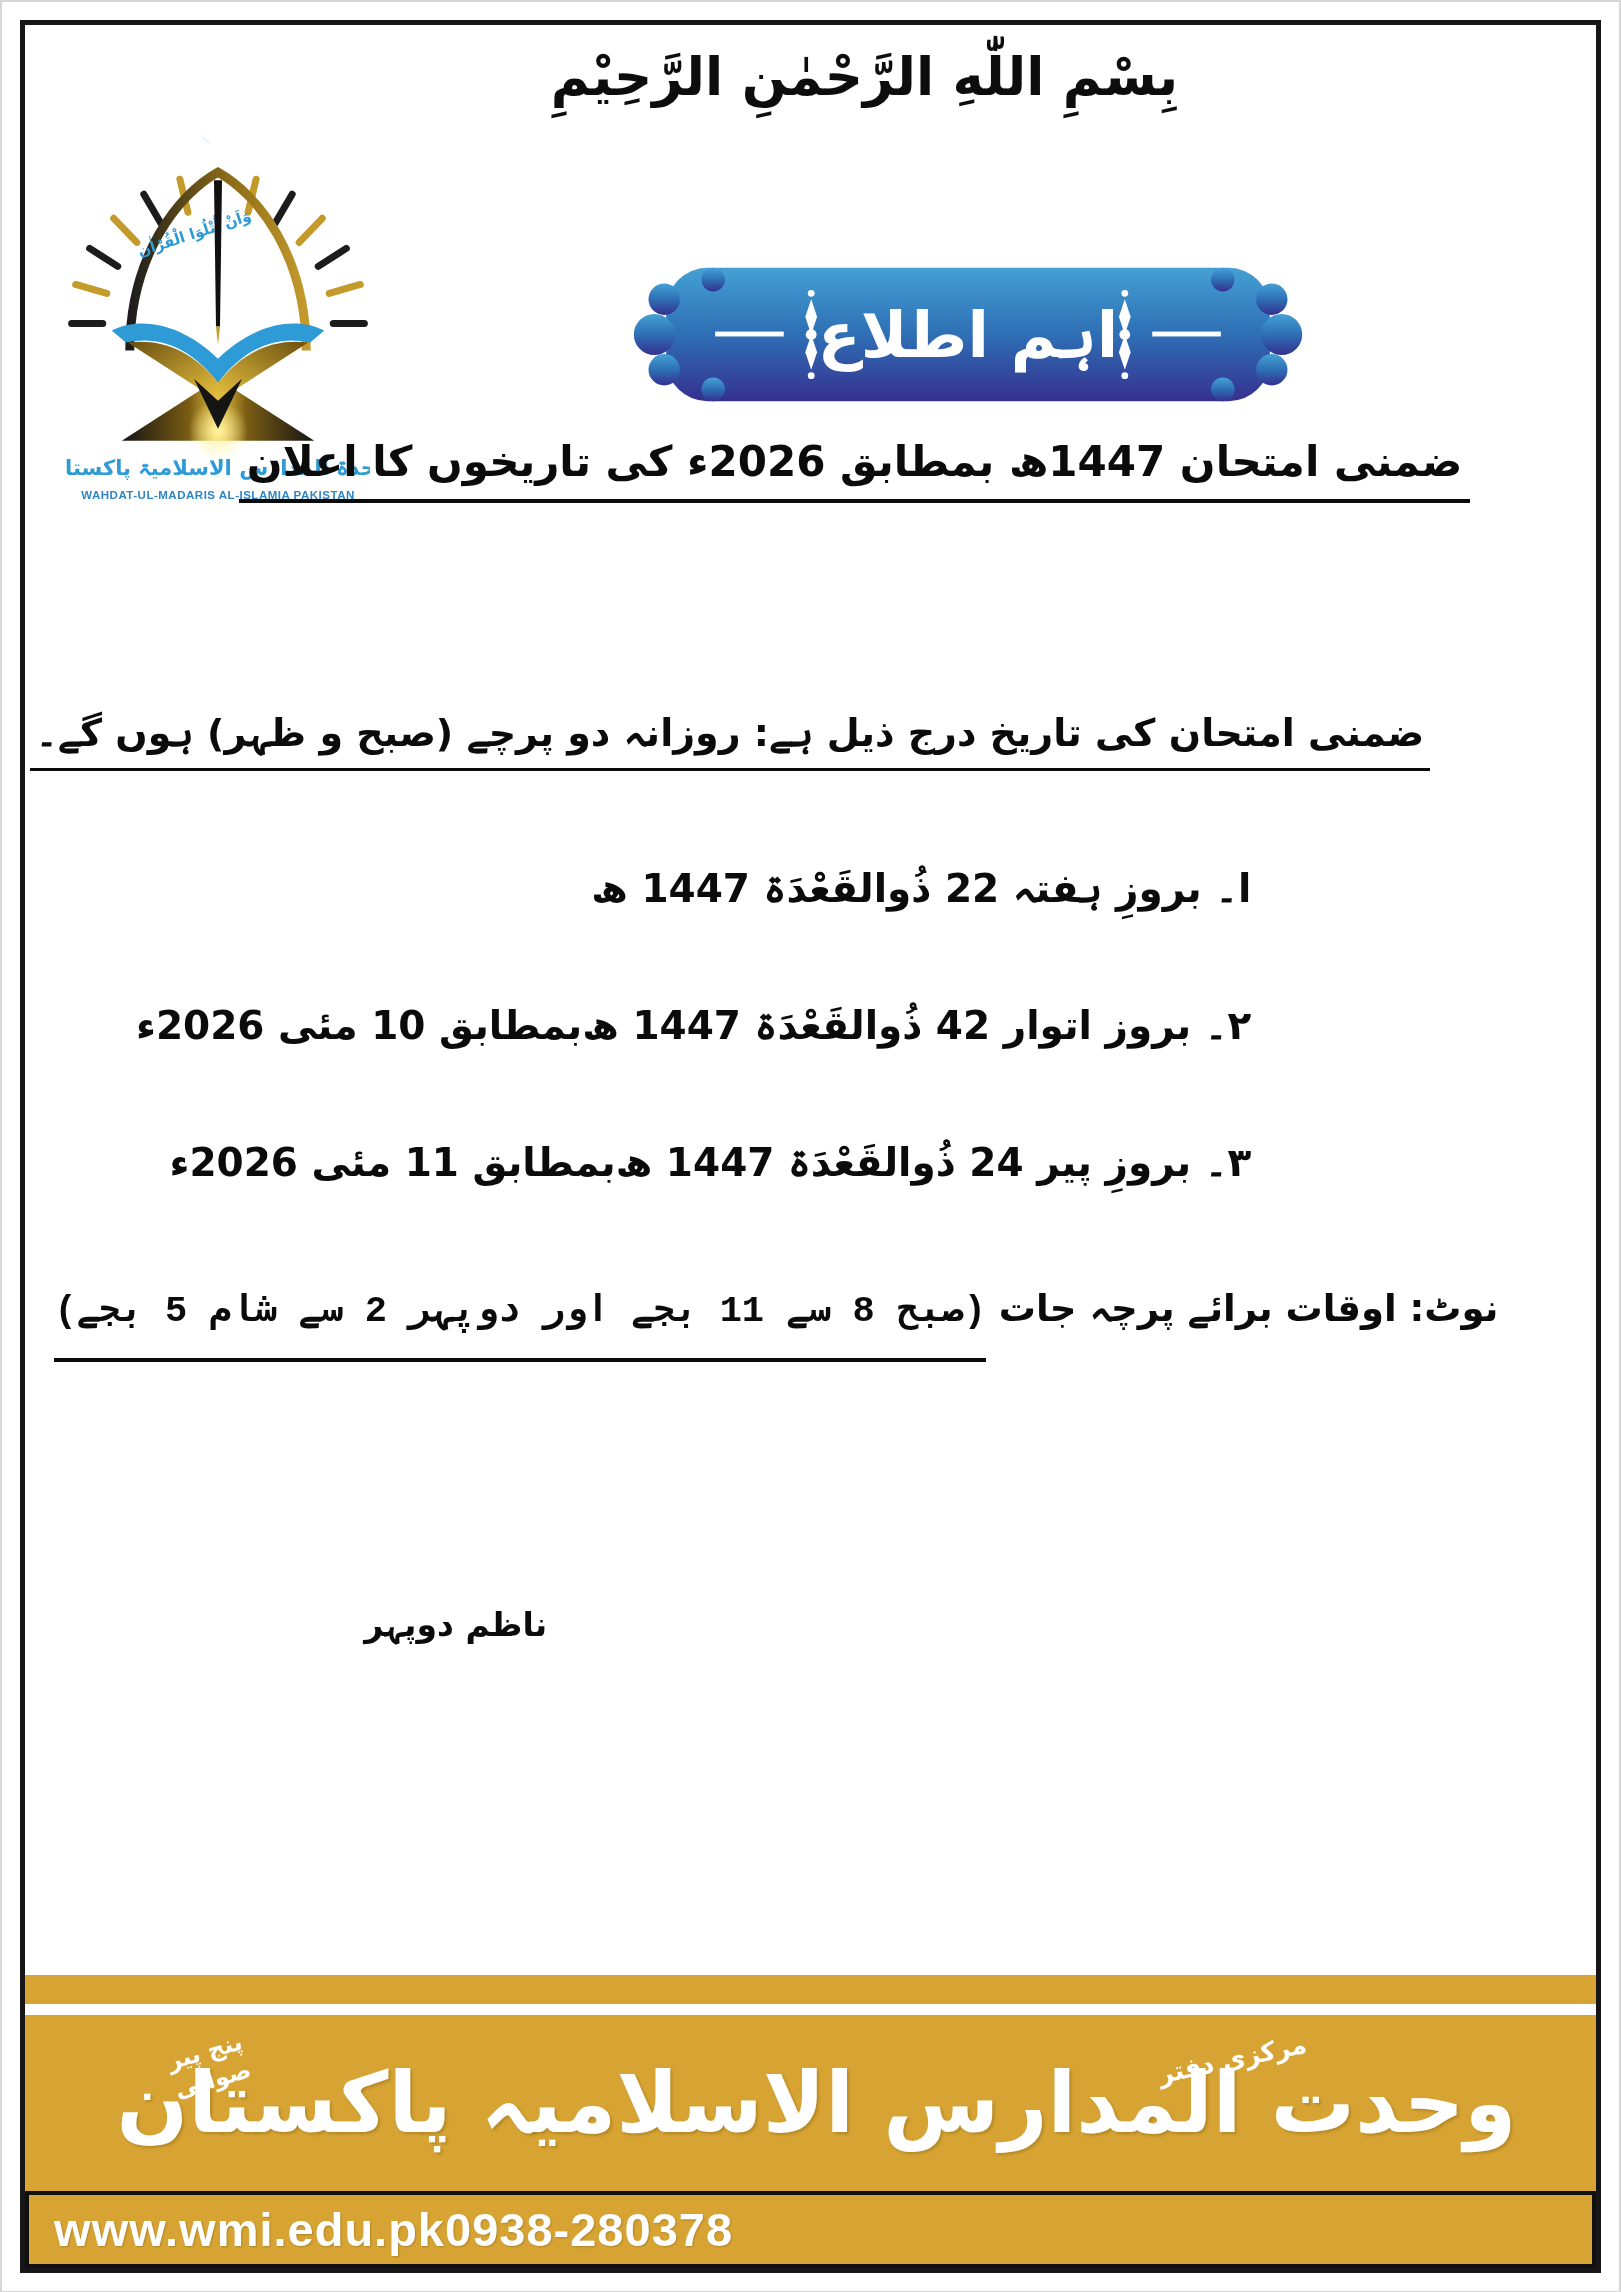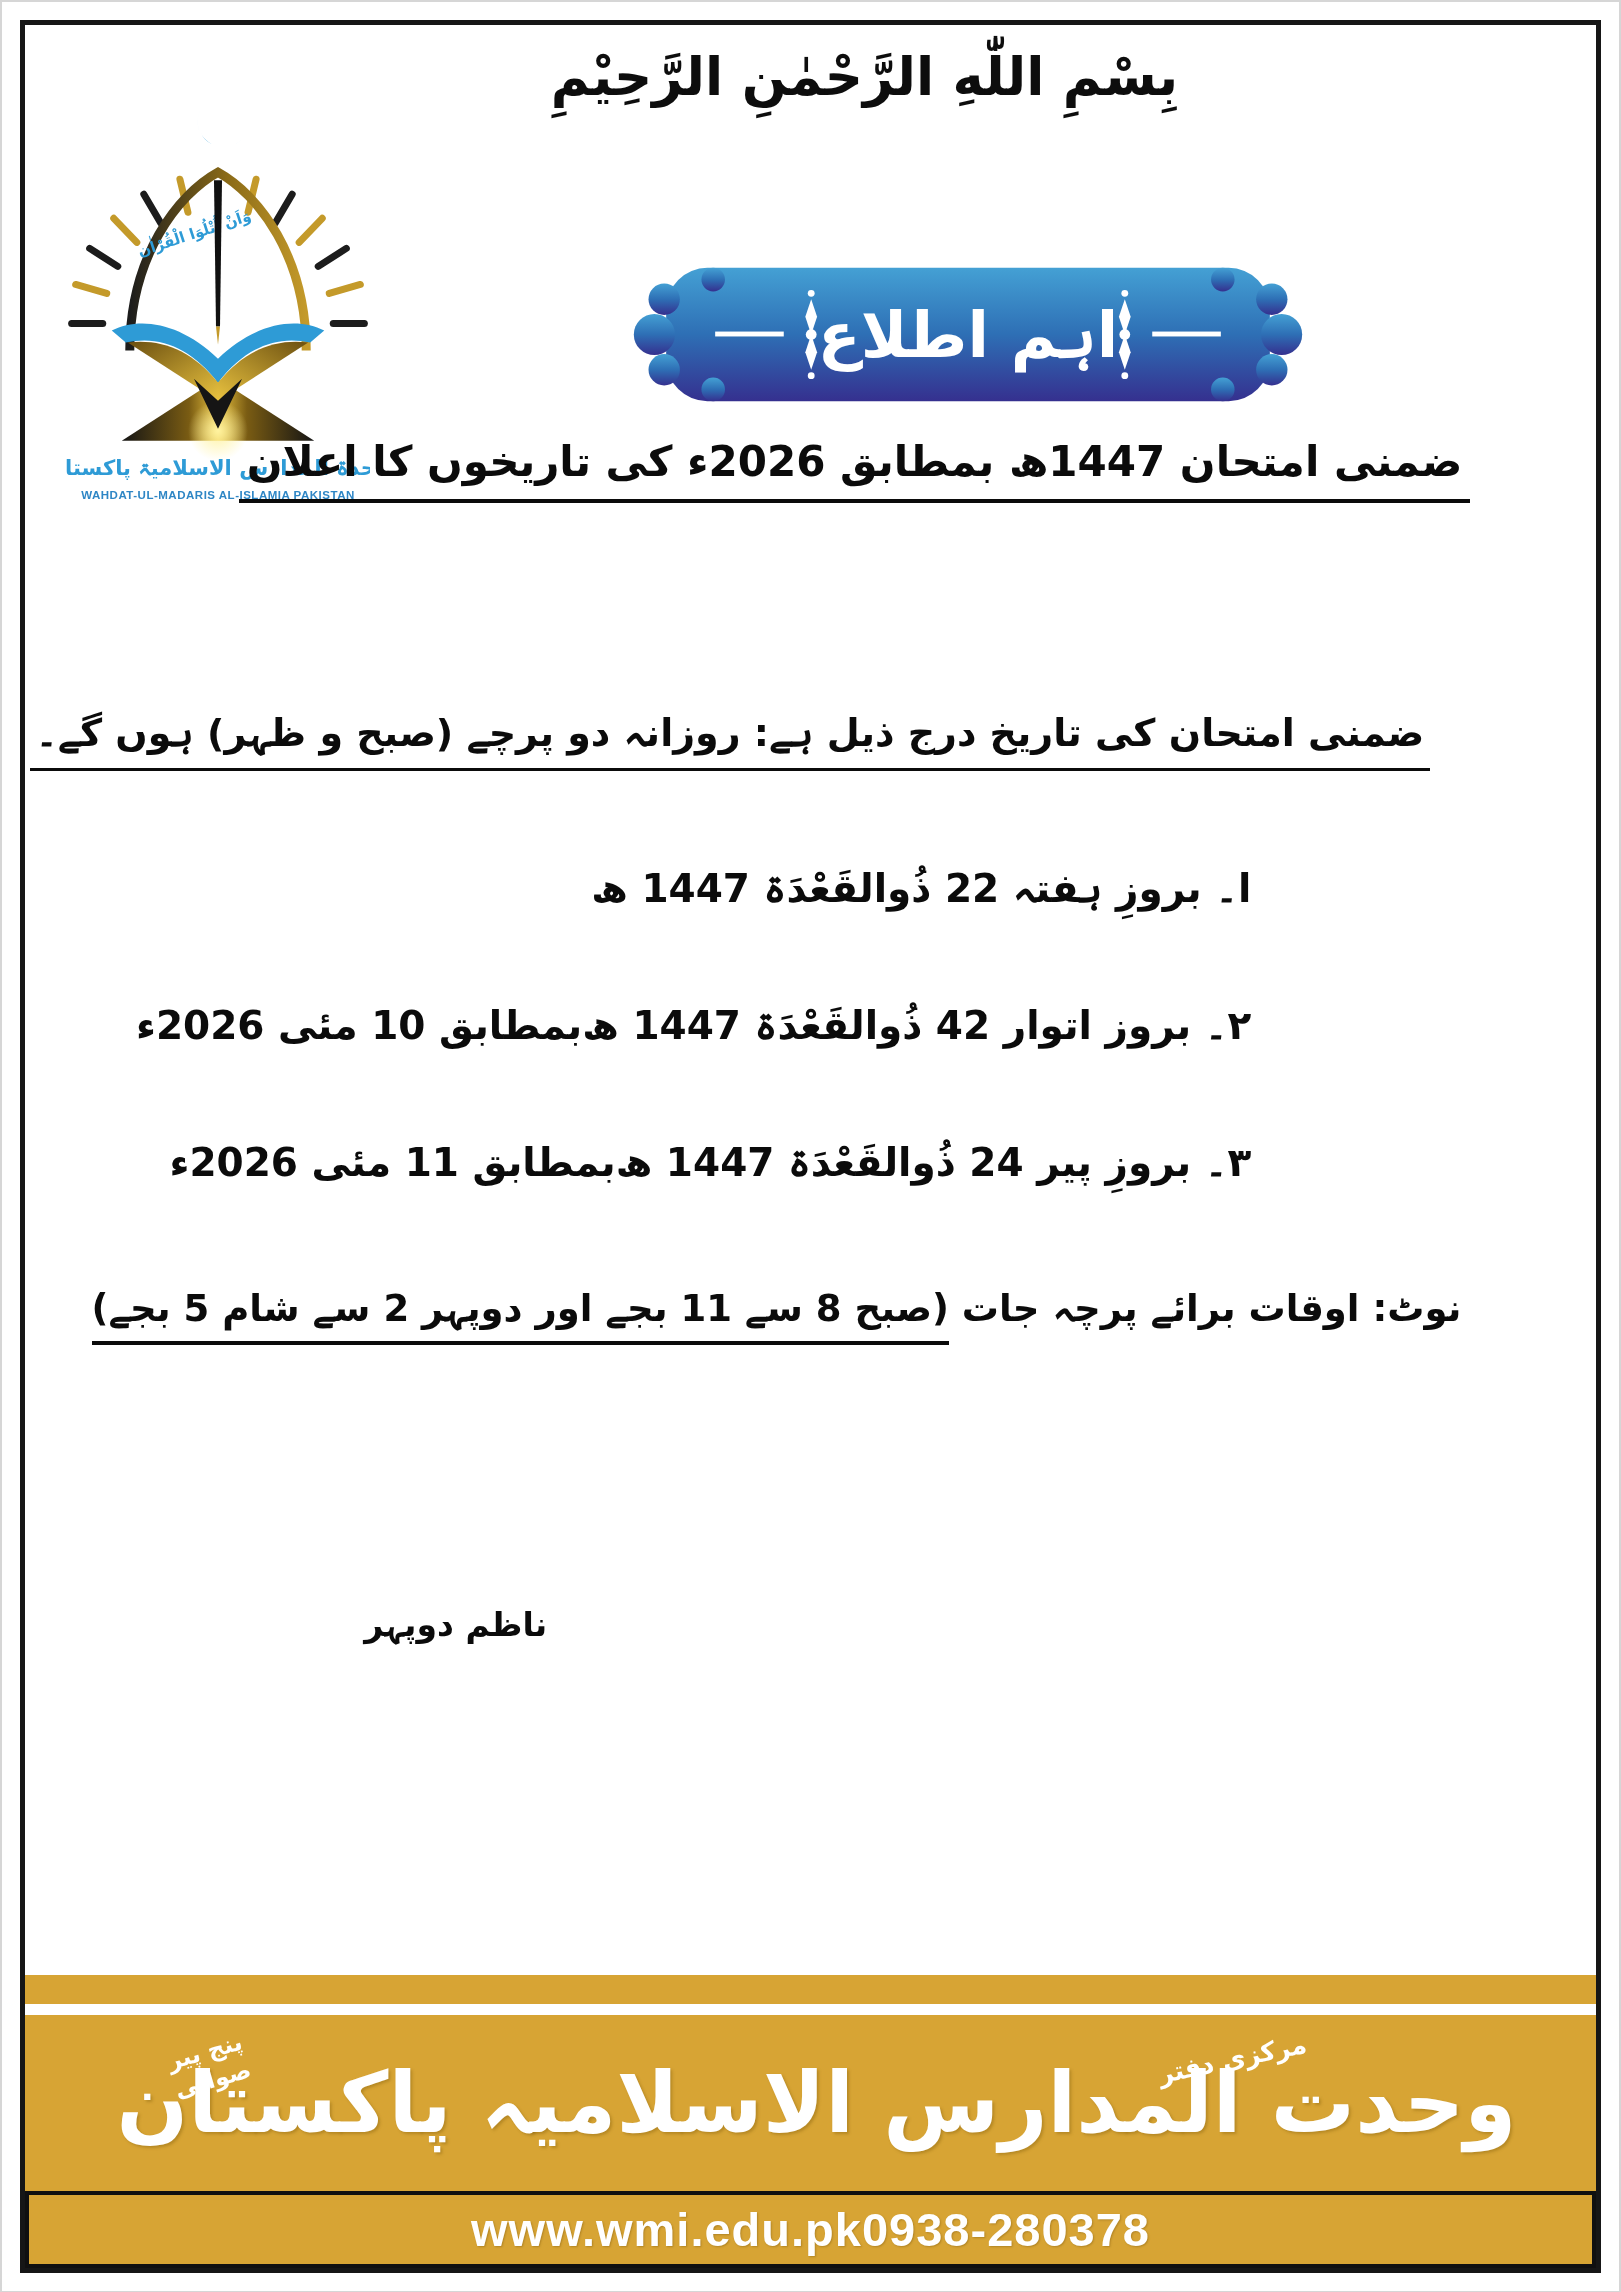--- a/index.html
+++ b/index.html
@@ -55,21 +55,21 @@
     position:absolute;left:302px;right:345px;
     direction:rtl;
     display:flex;justify-content:space-between;align-items:baseline;
     font-size:39px;font-weight:bold;color:#0b0b0b;
   }
   .srow .hijri,.srow .greg{white-space:nowrap;}
   .srow1{top:841px;} .srow2{top:978px;} .srow3{top:1115px;}
   
   .note-wrap{position:absolute;top:1262px;left:0;right:0;text-align:center;transform:translateX(-34px);direction:rtl;}
   .note{font-size:37px;font-weight:bold;color:#0b0b0b;white-space:nowrap;}
-  .note-times{border-bottom:4.9px solid #0b0b0b;padding-bottom:11px;}
+  .note-times{border-bottom:4.9px solid #0b0b0b;padding-bottom:26px;font-family:Liberation Mono, monospace;}
   
   .signature{position:absolute;left:245px;top:1519px;width:333px;direction:rtl;color:#0b0b0b;}
   .sig-name{font-size:43px;font-weight:bold;text-align:center;white-space:nowrap;}
   .sig-title{font-size:33px;font-weight:bold;text-align:center;margin-top:61px;transform:translateX(19.6px);white-space:nowrap;}
   
   .footer{position:absolute;left:0;right:0;bottom:0;}
   .band-thin{height:29px;background:#D7A434;}
   .band-gap{height:11.8px;background:#ffffff;}
   .band-main{position:relative;height:176px;background:#D7A434;overflow:hidden;}
   .footer-callig{
@@ -88,21 +88,21 @@
     position:absolute;left:145px;top:21.6px;
     transform:rotate(-16deg);
     font-size:23.5px;font-weight:bold;color:#ffffff;
     text-align:center;line-height:1.25;direction:rtl;
   }
   .footer-loc span{display:block;}
   .band-bottom{
     height:69px;background:#D7A434;
     border:4.9px solid #101010;
     box-sizing:content-box;
-    display:flex;justify-content:center;align-items:center;
+    display:flex;justify-content:flex-start;align-items:center;
     padding:0 25.5px;
   }
   .website{
     font-family:"Liberation Sans",sans-serif;
     font-size:47px;font-weight:bold;color:#ffffff;letter-spacing:1px;
     text-shadow:1px 1px 2px rgba(90,60,0,0.3);
   }
   .phone{
     font-family:"Liberation Sans",sans-serif;
     font-size:47px;font-weight:bold;color:#ffffff;letter-spacing:1px;

